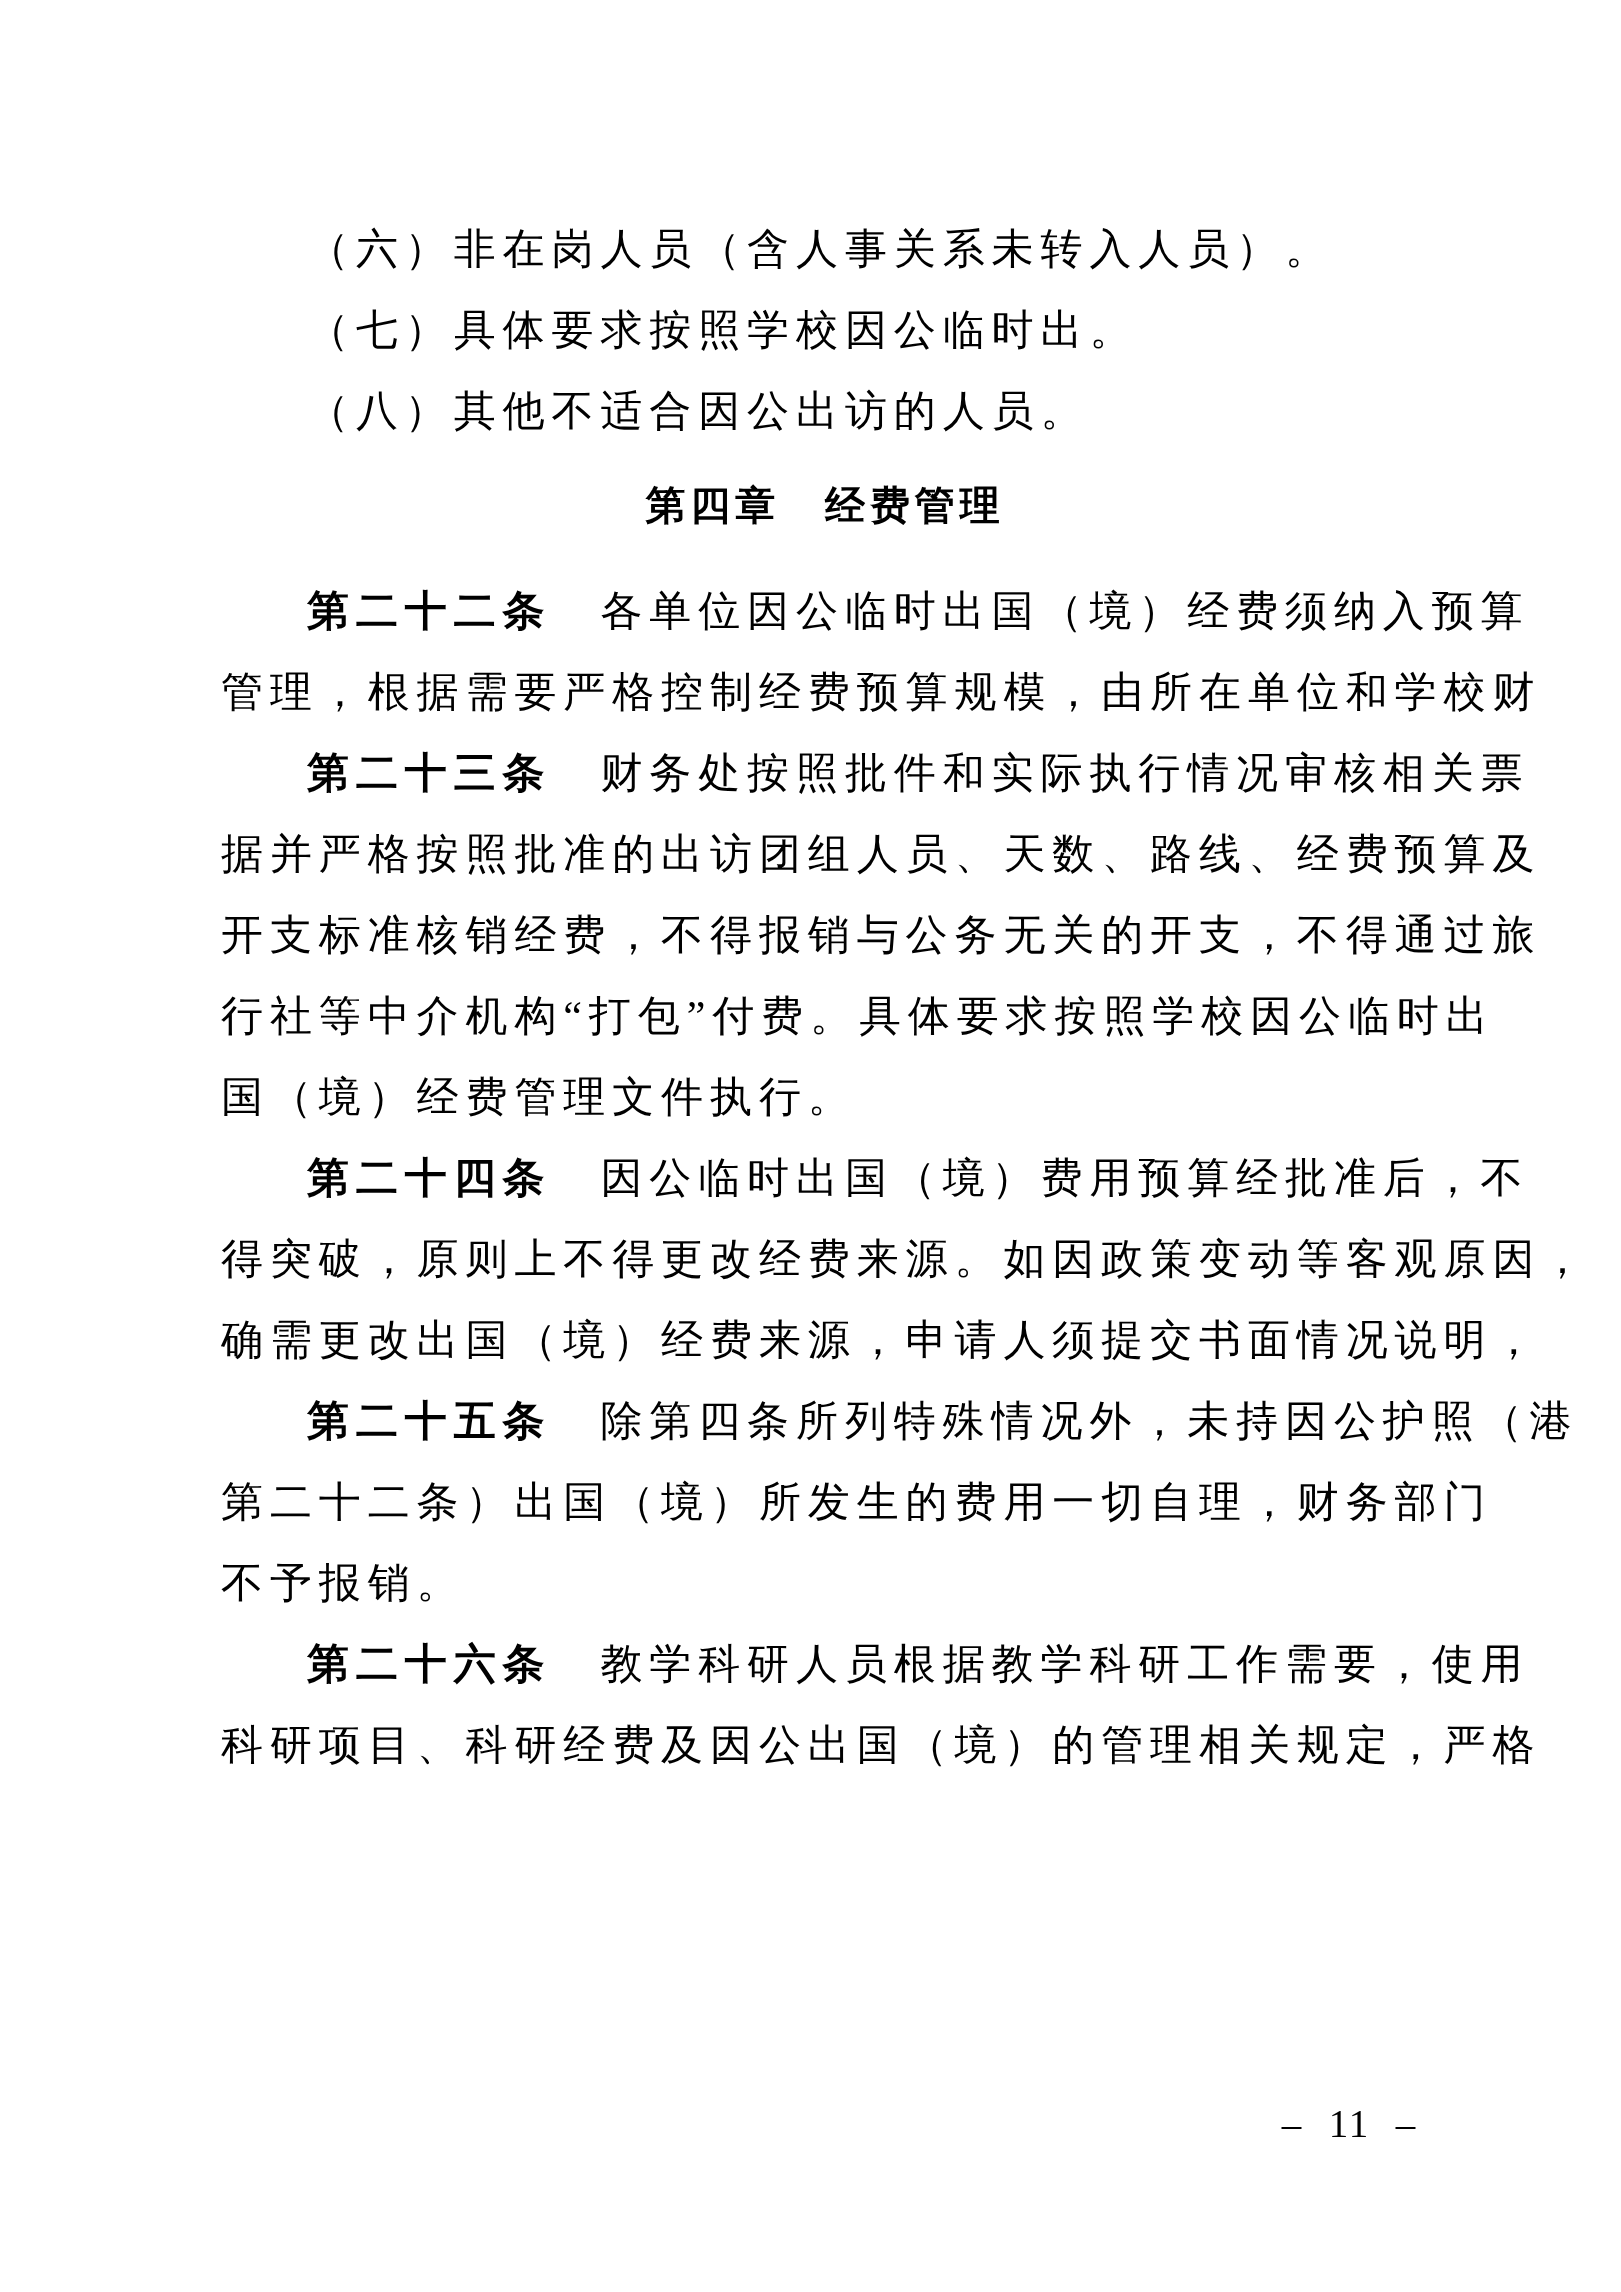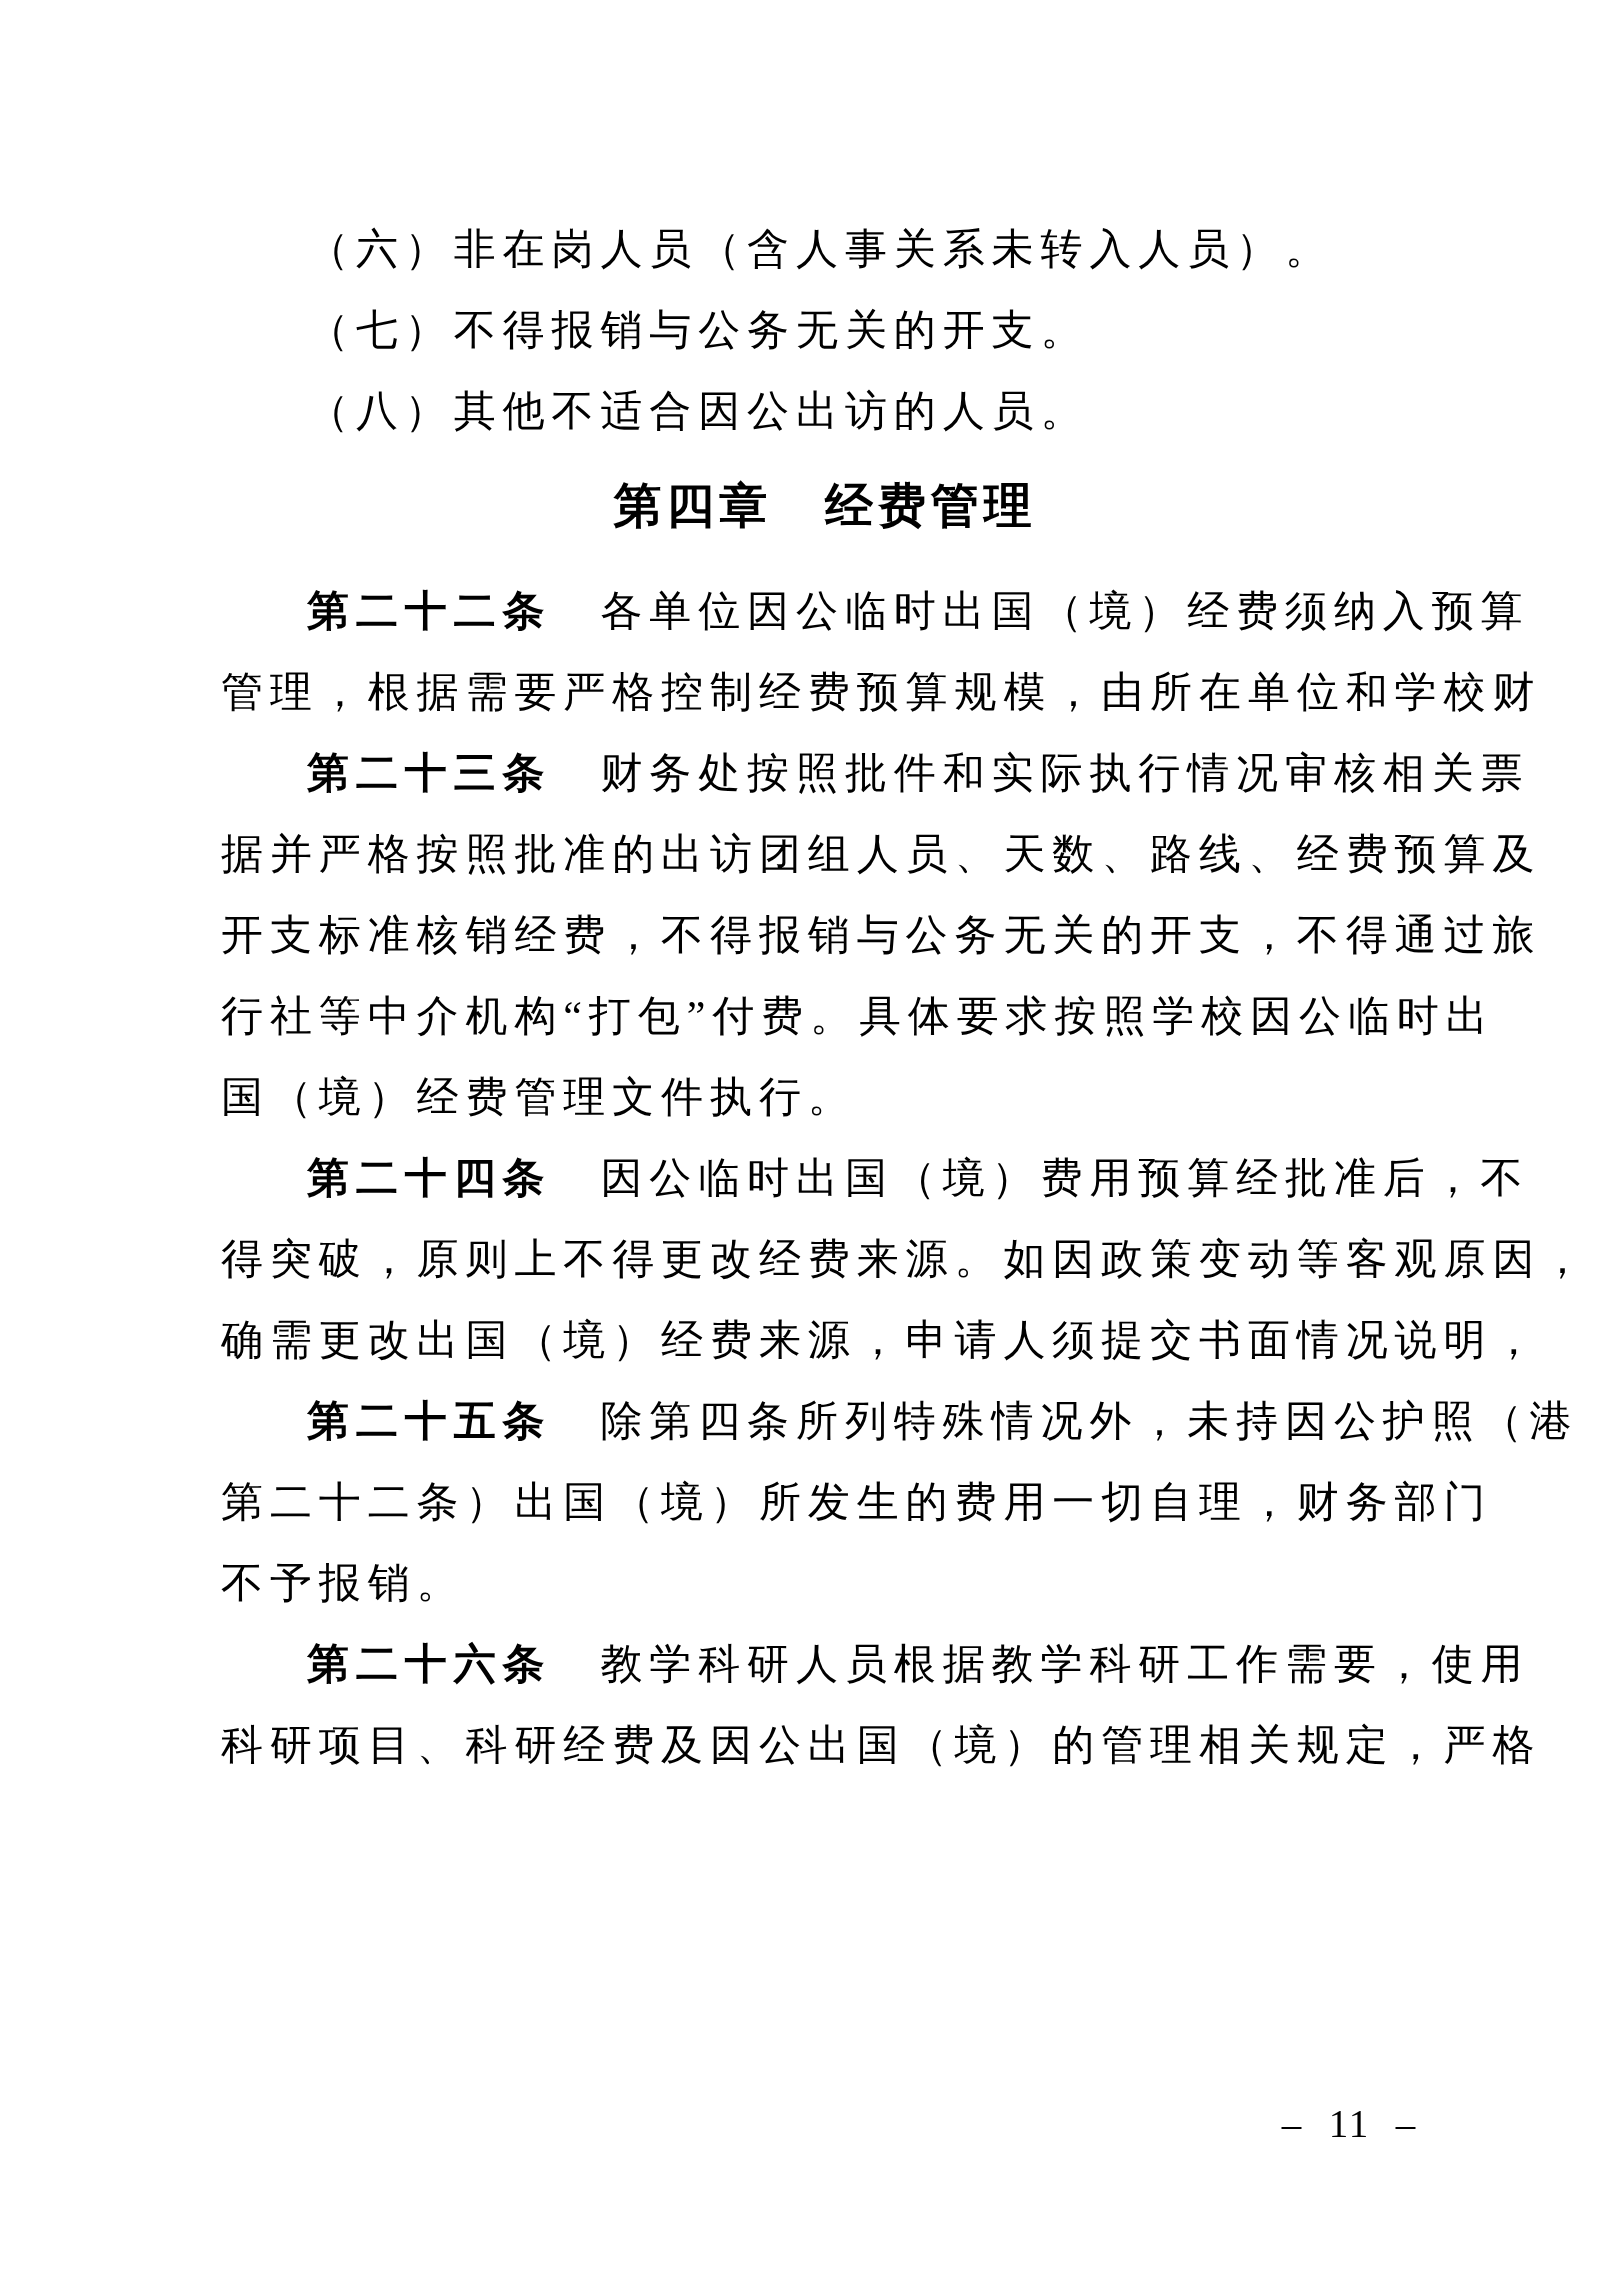--- a/index.html
+++ b/index.html
@@ -36,21 +36,21 @@
   .b {
     font-weight: bold;
   }
   .heading {
     height: 81px;
     line-height: 81px;
     margin-top: 12.7px;
     margin-bottom: 25.5px;
     text-align: center;
     font-weight: bold;
-    font-size: 48px;
+    font-size: 40px;
     letter-spacing: 4.9px;
     font-family: "Liberation Sans", "DejaVu Sans", sans-serif;
     white-space: nowrap;
   }
   .footer {
     position: absolute;
     left: 1237px;
     top: 2094px;
     width: 225px;
     height: 59px;
@@ -62,21 +62,21 @@
     white-space: nowrap;
   }
 </style>
 </head>
 <body>
 
 <div class="page">
   <div class="textblock">
 
     <div class="line indent"><span class="b"></span><span>（六）非在岗人员（含人事关系未转入人员）。</span></div>
-    <div class="line indent"><span class="b"></span><span>（七）不得报销与公务无关的开支。</span></div>
+    <div class="line indent"><span class="b"></span><span>（七）具体要求按照学校因公临时出。</span></div>
     <div class="line indent"><span class="b"></span><span>（八）其他不适合因公出访的人员。</span></div>
 
     <div class="heading">第四章　经费管理</div>
 
     <div class="line indent"><span class="b">第二十二条</span><span>　各单位因公临时出国（境）经费须纳入预算</span></div>
     <div class="line"><span class="b"></span><span>管理，根据需要严格控制经费预算规模，由所在单位和学校财</span></div>
 
     <div class="line indent"><span class="b">第二十三条</span><span>　财务处按照批件和实际执行情况审核相关票</span></div>
     <div class="line"><span class="b"></span><span>据并严格按照批准的出访团组人员、天数、路线、经费预算及</span></div>
     <div class="line"><span class="b"></span><span>开支标准核销经费，不得报销与公务无关的开支，不得通过旅</span></div>

